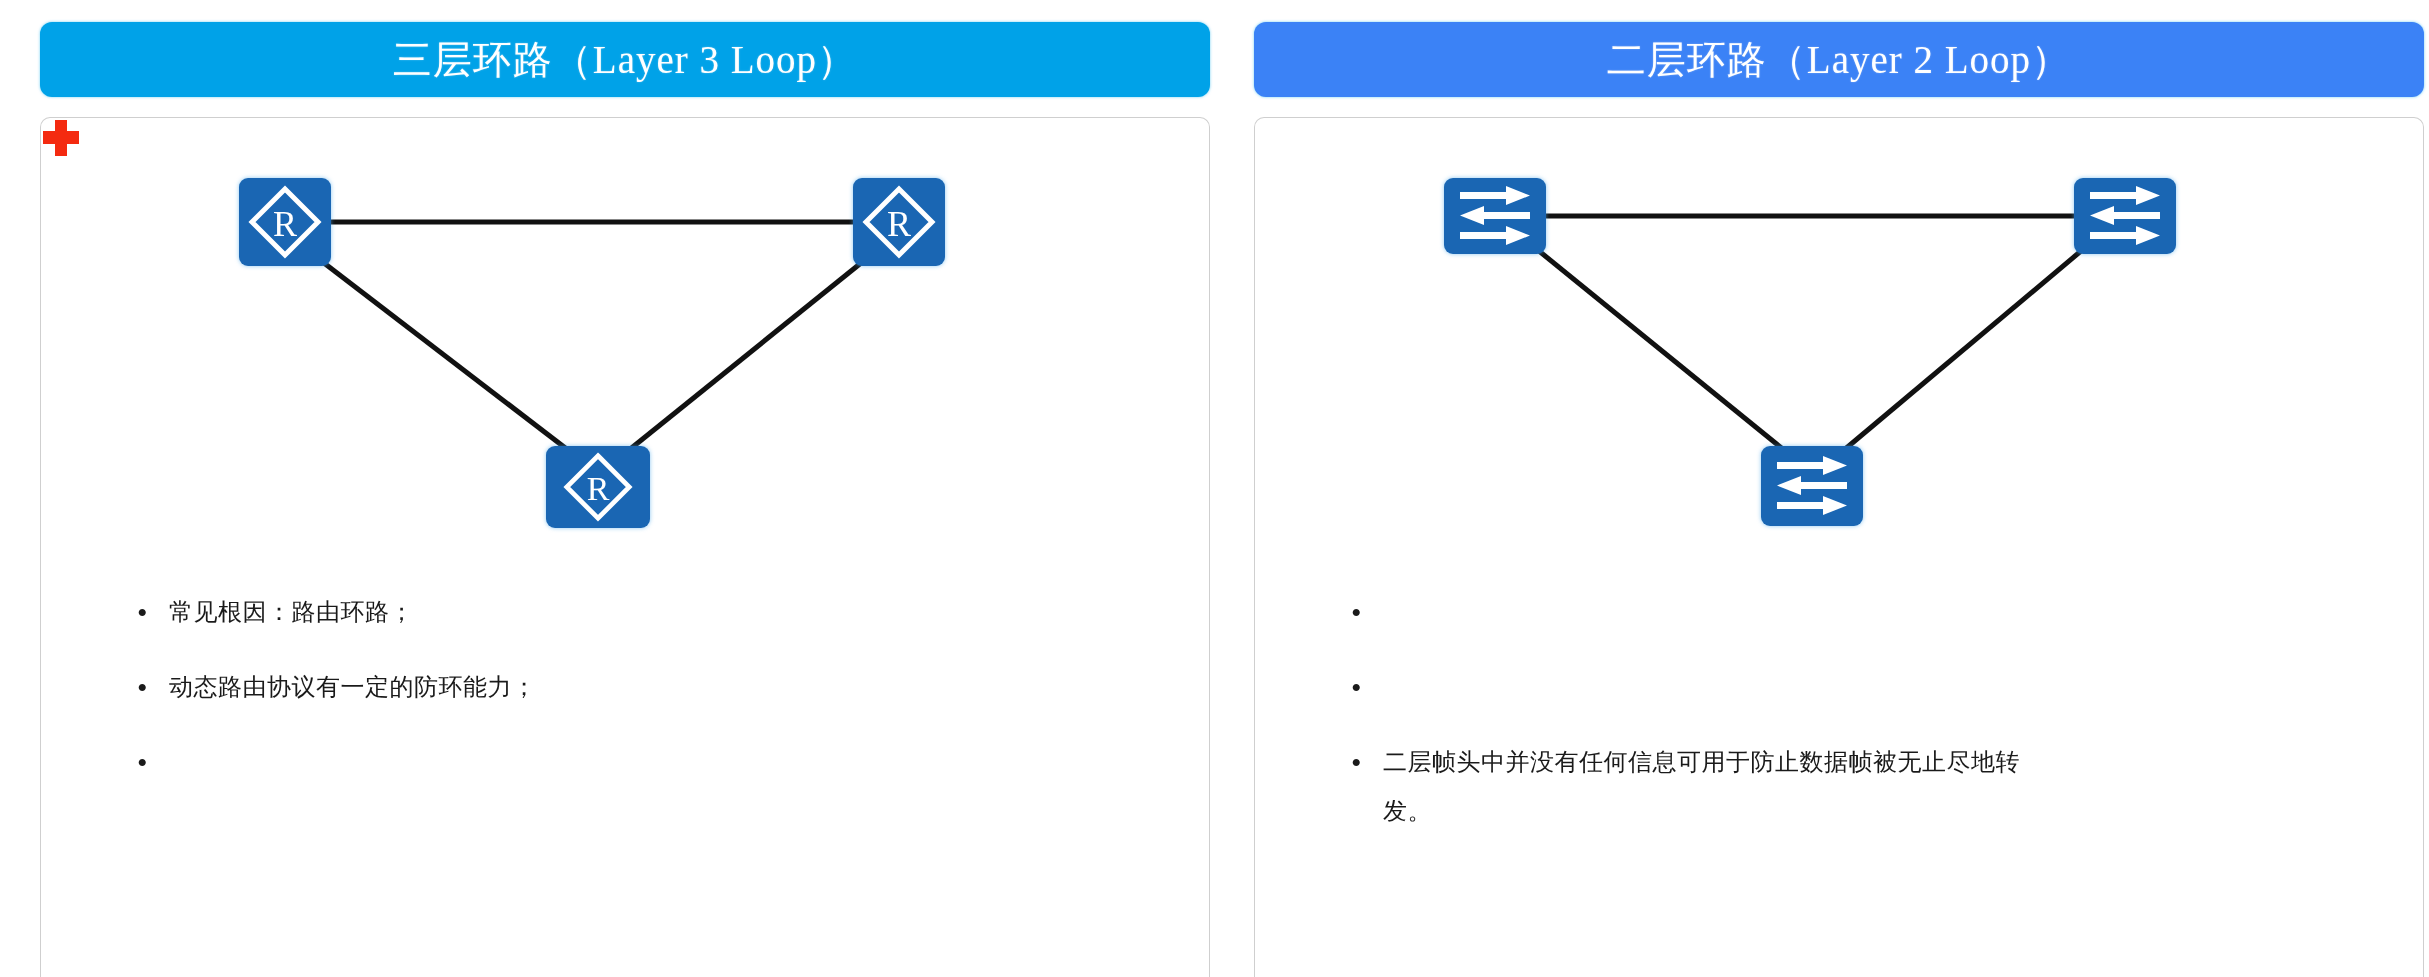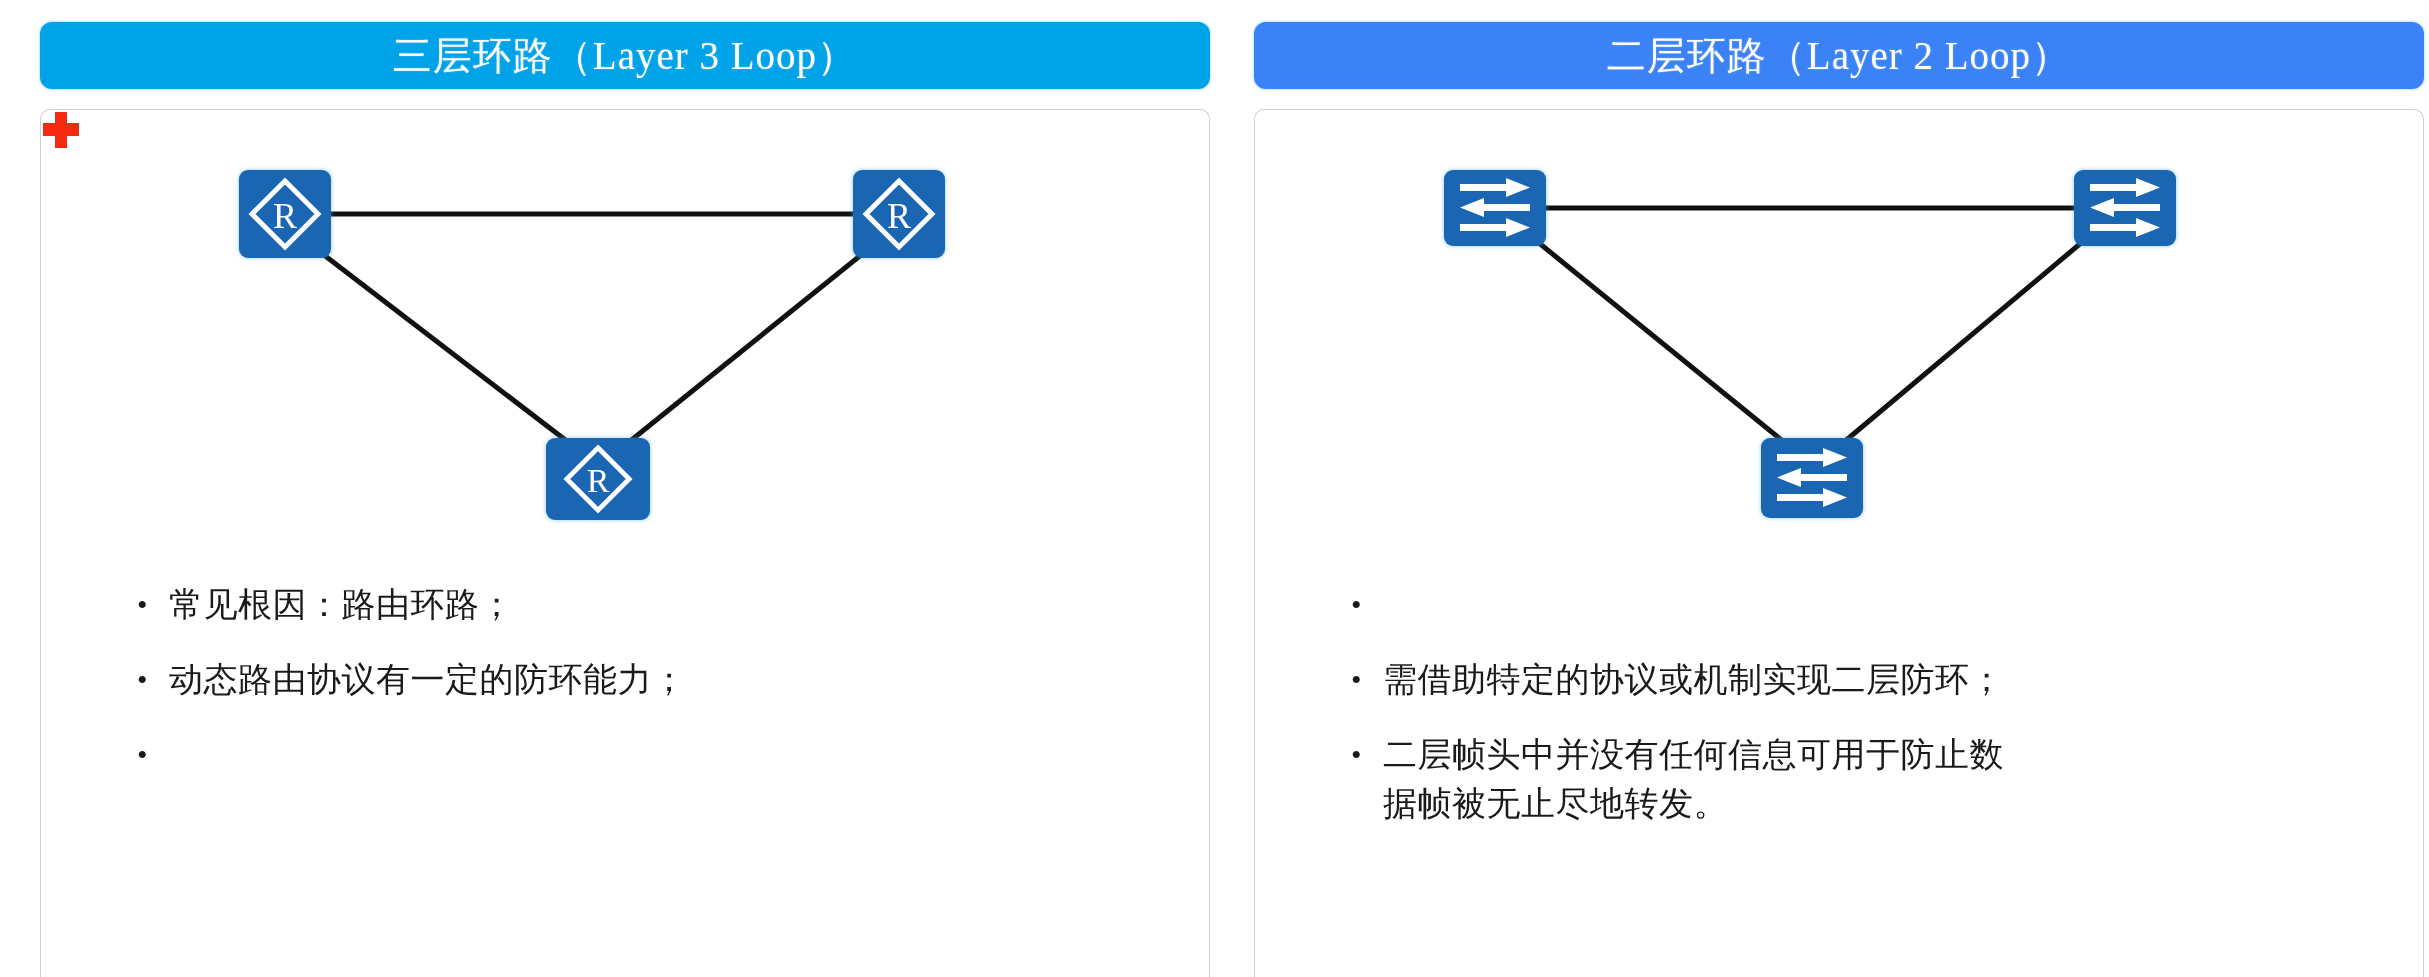--- a/index.html
+++ b/index.html
@@ -10,21 +10,21 @@
     overflow:hidden;
   }
   .stage{position:relative;width:2429px;height:977px;}
 
   
   .panel{position:absolute;top:0;}
   .panel.left{left:40px;width:1170px;}
   .panel.right{left:1254px;width:1170px;}
 
   .panel-header{
-    height:67px;
+    height:75px;
     border-radius:12px;
     display:flex;align-items:center;justify-content:center;
     margin-top:22px;
     box-shadow:0 0 3px rgba(0,170,235,.55);
   }
   .panel-header .title{
     color:#ffffff;
     font-size:39px;
     letter-spacing:1px;
     font-family:"Liberation Serif", serif;
@@ -85,21 +85,21 @@
   }
   .bullet .dot{
     flex:0 0 auto;
     width:32px;
     font-size:30px;
     line-height:49px;
     text-align:left;
     color:#1a1a1a;
   }
   .bullet .btext{
-    font-size:34px;
+    font-size:24px;
     line-height:49px;
     letter-spacing:.5px;
     max-width:620px;
   }
   .panel.right .bullet .btext{max-width:650px;}
 </style>
 </head>
 <body>
 
 <div class="stage">
@@ -218,21 +218,20 @@
           </svg>
         </div>
       </div>
 
       <div class="bullets">
         <div class="bullet">
           <span class="dot">•</span>
         </div>
         <div class="bullet">
           <span class="dot">•</span>
-          <span class="btext">需借助特定的协议或机制实现二层防环；</span>
         </div>
         <div class="bullet">
           <span class="dot">•</span>
           <span class="btext">二层帧头中并没有任何信息可用于防止数据帧被无止尽地转发。</span>
         </div>
       </div>
 
     </div>
   </div>
 

